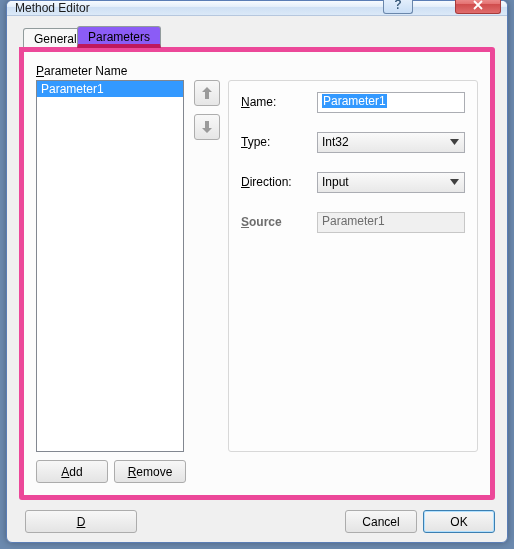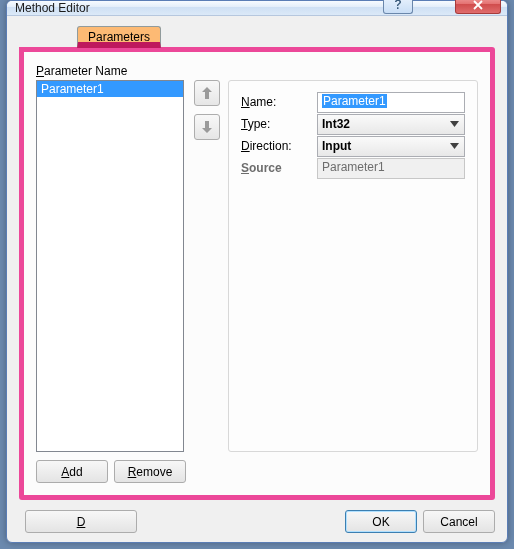--- a/index.html
+++ b/index.html
@@ -55,21 +55,21 @@
   .tab {
     position: absolute; top: 0; height: 22px;
     border: 1px solid #919b9c; border-bottom: none;
     border-top-left-radius: 3px; border-top-right-radius: 3px;
     background: #f0f0f0;
     padding: 3px 10px 0 10px;
     color: #000;
     cursor: default;
   }
   .tab.inactive { top: 2px; height: 20px; left: 4px; background:#f8f8f8; }
-  .tab.active { left: 58px; z-index: 2; background:#fdba74; border-bottom:6px solid #be185d; }
+  .tab.active { left: 58px; z-index: 2; background:#8b5cf6; border-bottom:4px solid #be185d; }
   .tab-panel {
     border: 5px solid #ec4899;
     background: #fcfcfc;
     flex: 1; margin-top: -1px;
     border-radius: 0 3px 3px 3px;
     padding: 12px;
     display: flex; flex-direction: column;
     position: relative;
   }
   .param-header { margin-bottom: 2px; color:#000; }
@@ -93,37 +93,36 @@
     cursor: default;
   }
   .arrow-btn svg path { fill: #9a9a9a; }
   .detail {
     flex: 1;
     border: 1px solid #d8d8d8; border-radius: 3px;
     background: #fdfdfd;
     padding: 10px 12px;
     height: 372px;
   }
-  .row { display:flex; align-items:center; height: 22px; margin-bottom: 0; }
+  .row { display:flex; align-items:center; height: 22px; margin-bottom: 18px; }
   .row .lbl { width: 76px; color:#000; }
   .row .lbl.disabled { color:#6d6d6d;font-weight:bold; }
   .row .ctl { flex:1; }
   .textbox, .combo, .textbox-disabled {
     width: 100%; height: 21px;
     border: 1px solid #abadb3;
     background: #fff; font: inherit;
     padding: 1px 4px;
   }
   .textbox.selected-text { background:#fff; }
   .textbox .selspan { background:#3399ff; color:#fff; padding:0 1px; }
   .combo {
     display:flex; align-items:center; justify-content:space-between;
     padding: 0 2px 0 4px; cursor: default;
     background: linear-gradient(#fafafa,#e8e8e8);
-    font-weight: bold;
   }
   .combo .dd { width:15px; display:flex; align-items:center; justify-content:center; }
   .textbox-disabled {
     background: #f0f0f0; color: #6d6d6d; border-color: #c7c7c7;
   }
   .u { text-decoration: underline; }
   .list-buttons { display:flex; gap:6px; margin-top:8px; }
   .btn {
     height: 23px; border:1px solid #acacac; border-radius:3px;
     background: linear-gradient(#f7f7f7,#e4e4e4);
@@ -154,20 +153,21 @@
     </div>
     <div class="tb-btn tb-close">
       <svg width="12" height="10" viewBox="0 0 12 10">
           <path stroke="#fff" stroke-width="1.8" fill="none" d="M2 1l8 8M10 1L2 9"></path>
         </svg>
     </div>
   </div>
 
   <div class="client">
     <div class="tab-strip">
+      <div class="tab inactive"><span>General</span></div>
       <div class="tab active"><span>Parameters</span></div>
     </div>
 
     <div class="tab-panel">
       <div class="param-header">
         <span class="u">P</span><span>arameter Name</span>
       </div>
 
       <div class="layout">
         <div>
@@ -242,21 +242,21 @@
           </div>
         </div>
       </div>
     </div>
 
     <div class="footer">
       <div class="btn doc-btn">
         <span class="u">D</span>
       </div>
       <div class="spacer"></div>
+      <div class="btn">
+          <span>Cancel</span>
+        </div>
       <div class="btn default">
           <span>OK</span>
         </div>
-      <div class="btn">
-          <span>Cancel</span>
-        </div>
     </div>
   </div>
 </div>
 
 </body></html>

